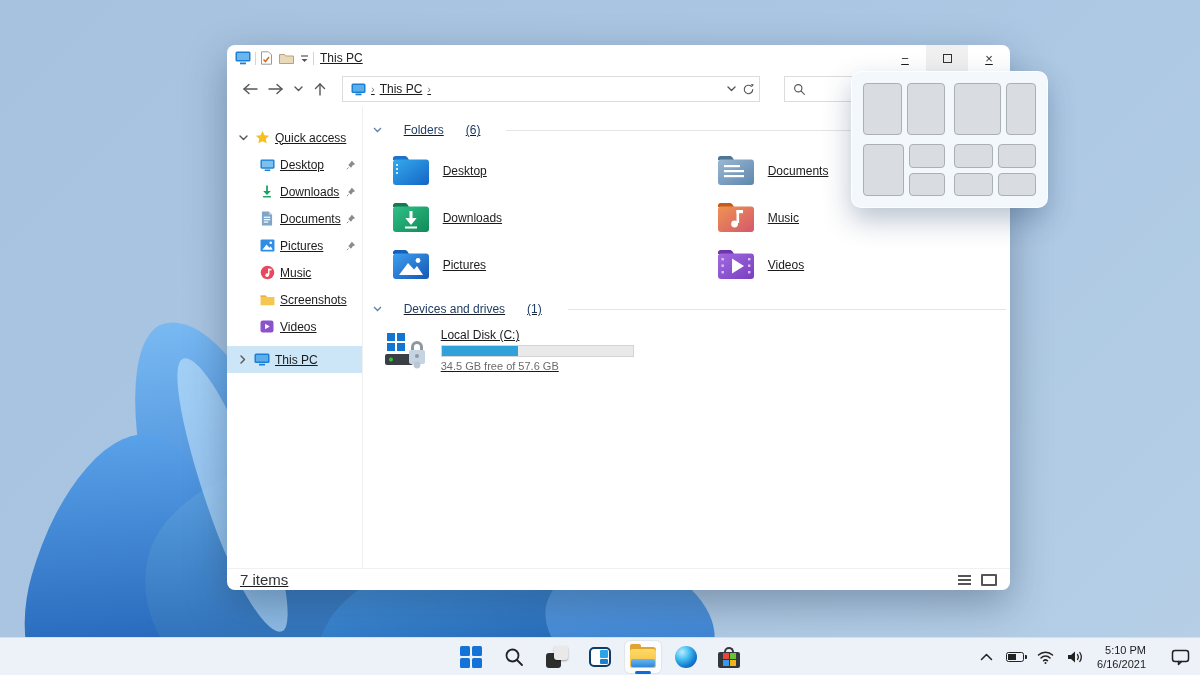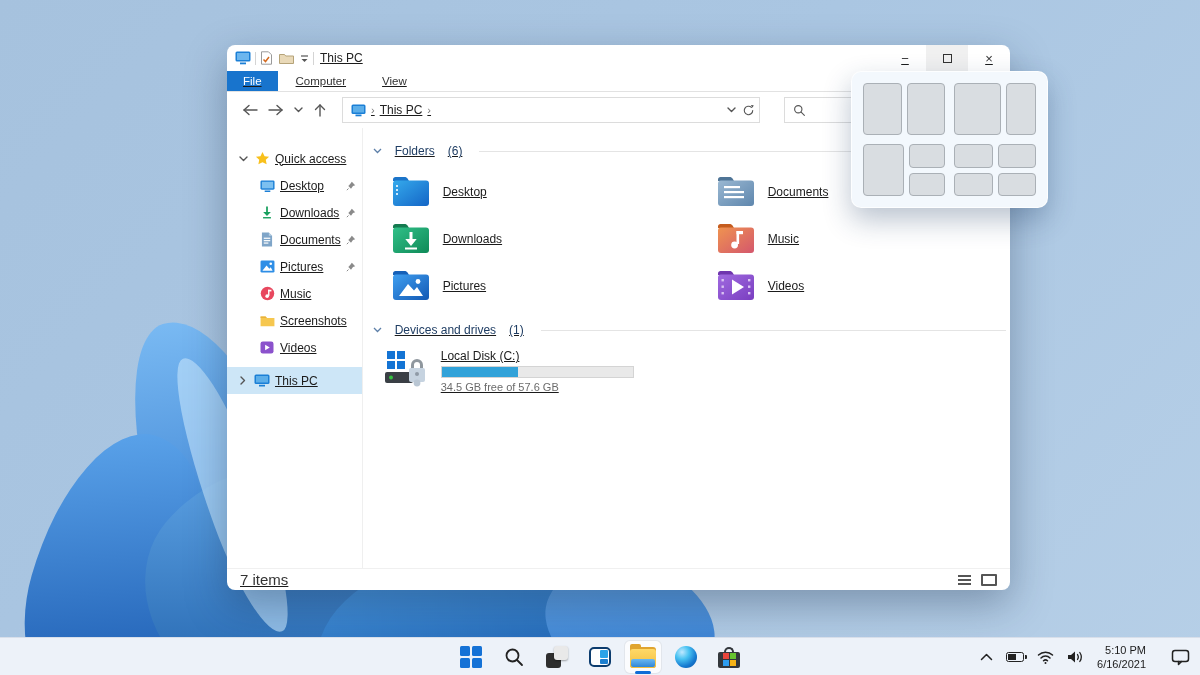--- a/index.html
+++ b/index.html
@@ -58,21 +58,21 @@
   .side-row { height:27px; display:flex; align-items:center; padding:0 6px 0 10px; gap:5px; position:relative; }
   .side-row.toplevel { margin-top:6px; }
   .side-row.selected { background:#cde6f7; }
   .side-row .chev { width:12px; display:flex; justify-content:center; color:#666; flex:none; }
   .side-row .s-icon { width:16px; height:16px; flex:none; display:flex; align-items:center; justify-content:center; }
   .side-row .s-label { white-space:nowrap; }
   .side-row.child { padding-left:32px; }
   .pin { margin-left:auto; flex:none; }
 
   .content { flex:1; padding:16px 14px 0 10px; position:relative; }
-  .sec-head { display:flex; align-items:center; gap:13px; color:#1f3d63; }
+  .sec-head { display:flex; align-items:center; gap:22px; color:#1f3d63; }
   .sec-head .rule { flex:1; height:1px; background:#e4e4e4; margin-left:4px; }
   .folders-grid { margin:10px 0 4px 18px; display:grid;
     grid-template-rows:repeat(3,47px); grid-template-columns:325px 290px; grid-auto-flow:column; }
   .tile { display:flex; align-items:center; gap:12px; }
   .tile .t-label { font-size:12px; color:#1b1b1b; }
 
   .drives-wrap { margin:10px 0 0 10px; display:flex; gap:8px; }
   .drive-meta { display:flex; flex-direction:column; gap:3px; padding-top:2px; }
   .usage-track { width:193px; height:12px; background:#e9e9e9; border:1px solid #d4d4d4; }
   .usage-fill { height:100%; background:#31a2d9; }
@@ -195,25 +195,20 @@
 
       <span class="win-controls">
         <span class="win-btn">−</span>
         <span class="win-btn max">
             <span class="max-glyph"></span>
           </span>
         <span class="win-btn">×</span>
       </span>
     </div>
 
-    <div class="tabs-row">
-      <span class="tab active">File</span>
-      <span class="tab">Computer</span>
-      <span class="tab">View</span>
-    </div>
 
     <div class="nav-row">
       <span class="nav-btn">
         <svg width="16" height="12" viewBox="0 0 16 12" class="stk">
             <line x1="15" y1="6" x2="2" y2="6"></line>
             <polyline points="7,1.5 2,6 7,10.5"></polyline>
           </svg>
       </span>
       <span class="nav-btn">
         <svg width="16" height="12" viewBox="0 0 16 12" class="stk">
@@ -546,21 +541,21 @@
               <svg width="9" height="6" viewBox="0 0 9 6">
                 <polyline points="1,1 4.5,4.5 8,1" fill="none" stroke="#5d7fa8" stroke-width="1.3"></polyline>
               </svg>
             </span>
           <span>Devices and drives</span>
           <span>(1)</span>
           <span class="rule"></span>
         </div>
 
         <div class="drives-wrap">
-          <div class="tile" style="align-items:flex-start;">
+          <div class="tile" style="align-items:center;">
             <span style="position:relative; width:46px; height:40px; flex:none;">
               <svg width="46" height="40" viewBox="0 0 46 40">
                 <rect x="4" y="4" width="8" height="8" fill="#1474d4"></rect>
                   <rect x="14" y="4" width="8" height="8" fill="#1474d4"></rect>
                   <rect x="4" y="14" width="8" height="8" fill="#1474d4"></rect>
                   <rect x="14" y="14" width="8" height="8" fill="#1474d4"></rect>
                 <rect x="2" y="25" width="28" height="11" rx="2" fill="#3a3f45"></rect>
                 <circle cx="8" cy="30.5" r="2" fill="#35c140"></circle>
                 <path d="M28 18a6 6 0 0 1 12 0v4h-3v-4a3 3 0 0 0-6 0v4h-3z" fill="#8f979e"></path>
                 <rect x="26" y="21" width="16" height="14" rx="2" fill="#c6d3e0"></rect>

